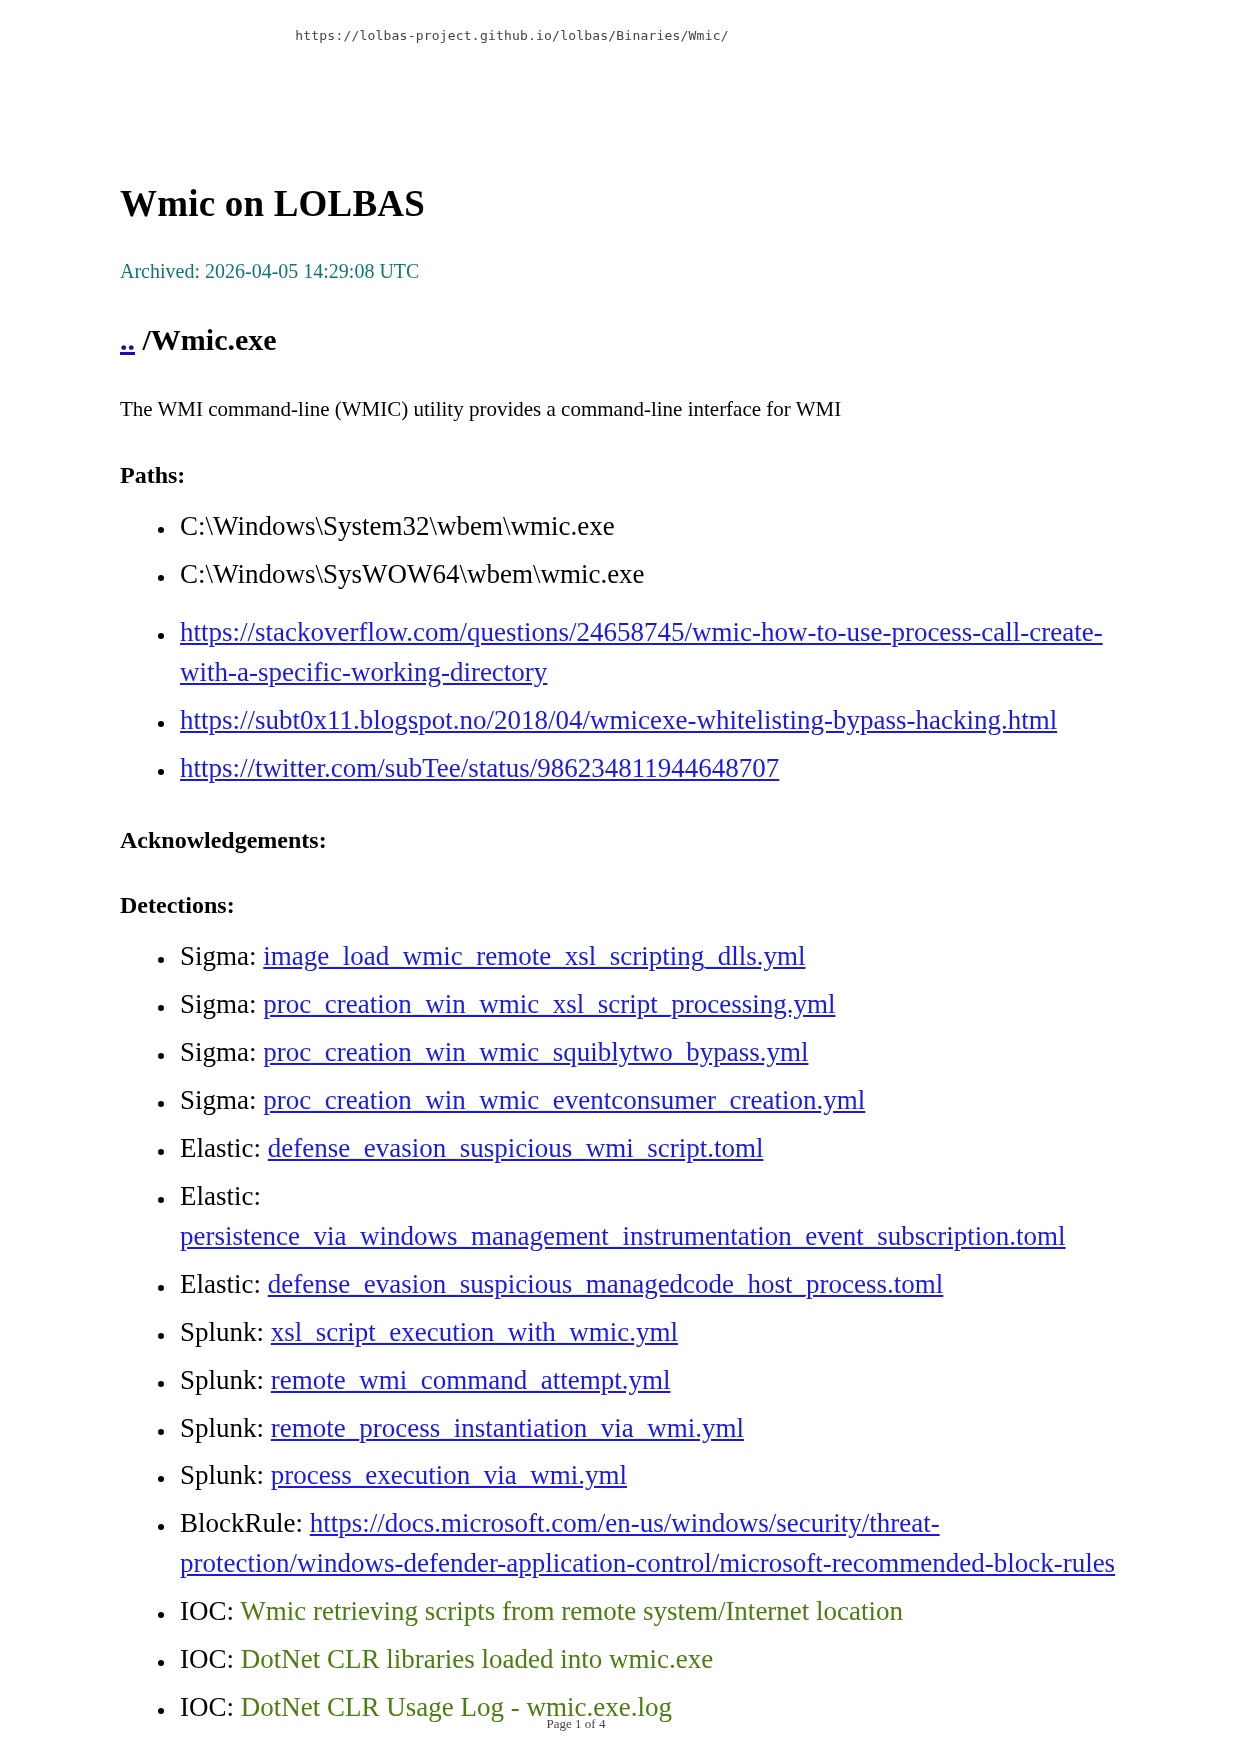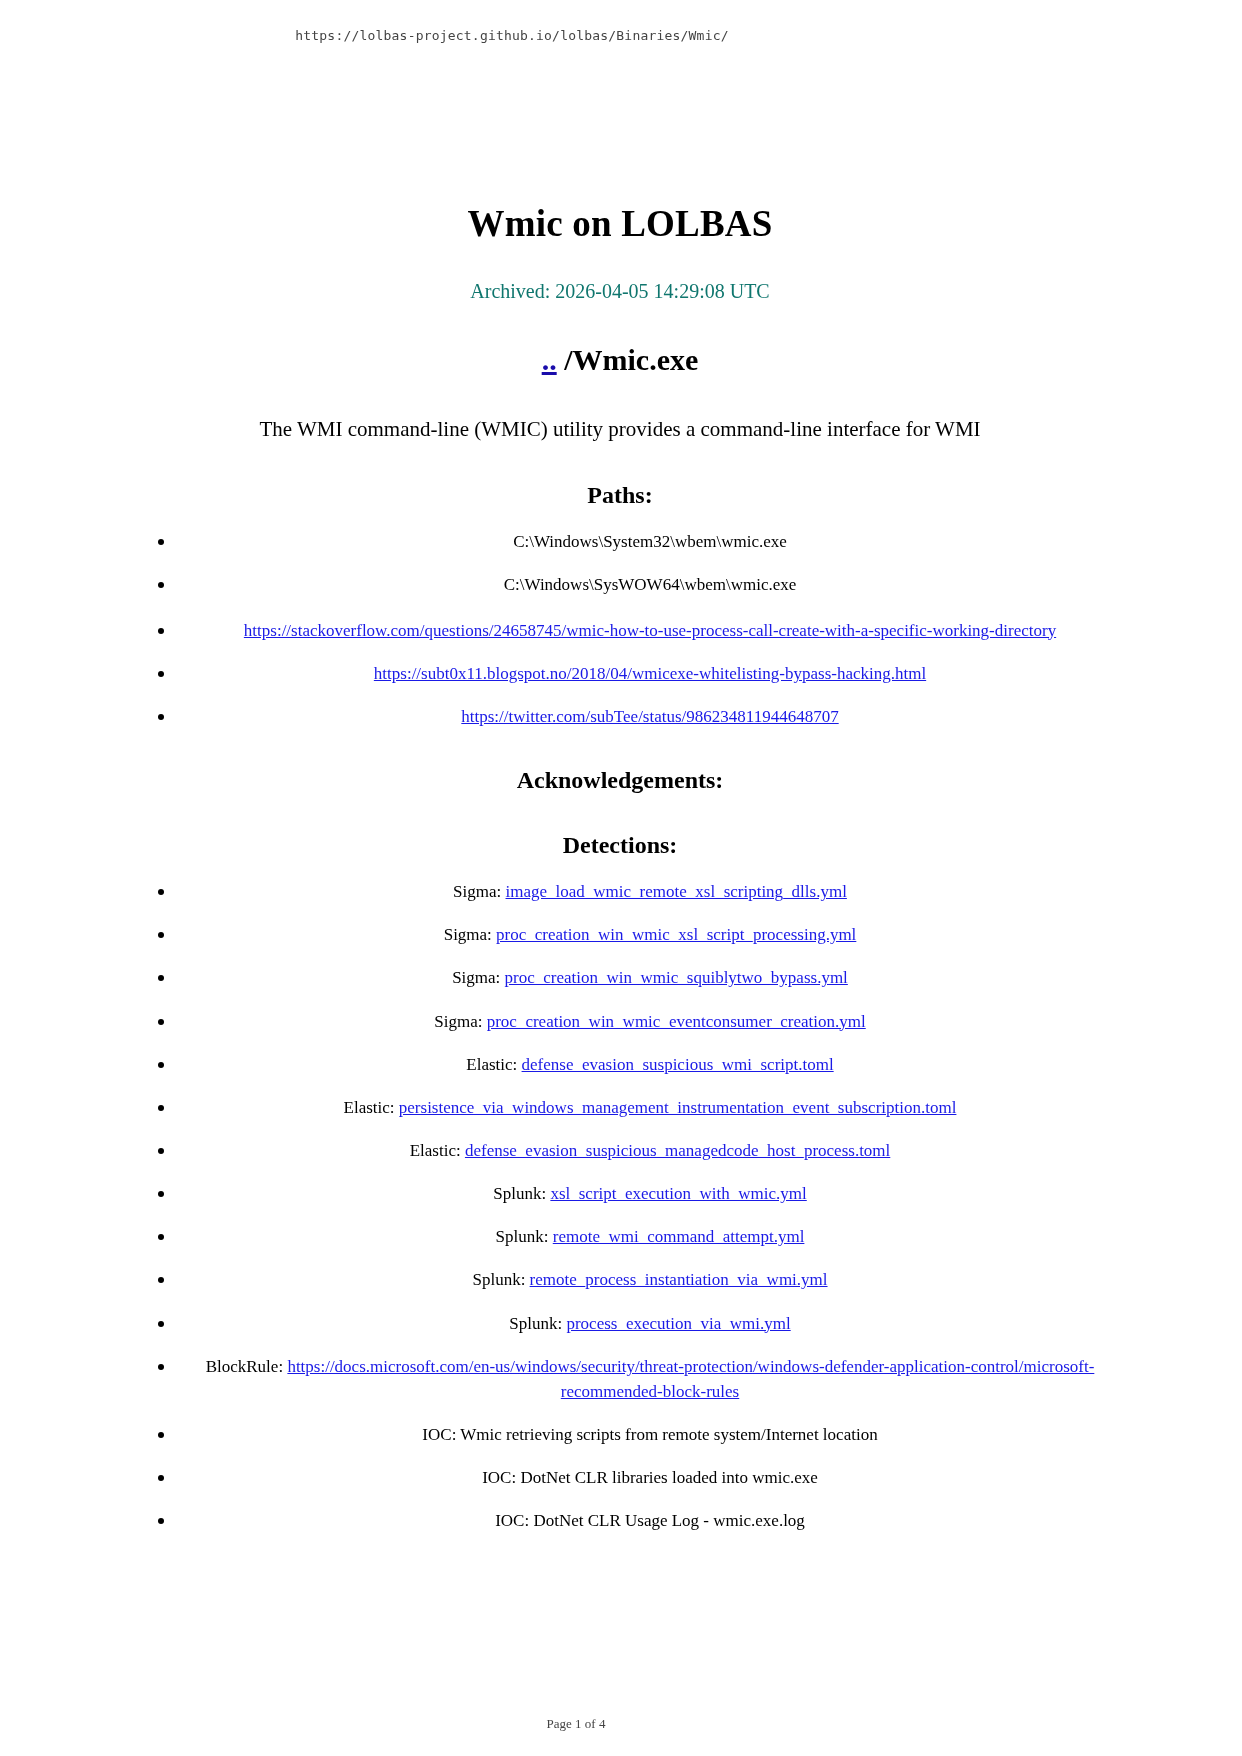--- a/index.html
+++ b/index.html
@@ -37,24 +37,23 @@
     bottom: 24px;
     left: 0;
     width: 1152px;
     text-align: center;
     font-family: "Liberation Serif", serif;
     font-size: 13px;
     color: #444444;
   }
   .content {
     position: absolute;
-    top: 202px;
+    top: 182px;
     left: 120px;
     width: 1000px;
-    text-align: center;
   }
   h1.doc-title {
     font-family: "Liberation Serif", serif;
     font-size: 37px;
     font-weight: bold;
     margin: 0 0 0 0;
     letter-spacing: 0.2px;
     line-height: 1.2;
   }
   .archived {
@@ -82,41 +81,41 @@
     font-size: 24px;
     font-weight: bold;
     margin: 38px 0 0 0;
   }
   ul.list {
     margin: 18px 0 0 0;
     padding-left: 56px;
     list-style-type: disc;
   }
   ul.list li {
-    font-size: 17px;
+    font-size: 27px;
     line-height: 1.48;
-    margin: 16px 0 2px 0;
+    margin: 8px 0 2px 0;
     padding-left: 4px;
   }
   ul.list li::marker {
     font-size: 19px;
   }
   a.ext-link {
     color: #1a1ae6;
     text-decoration: underline;
     word-break: break-word;
   }
   .res-list li {
     line-height: 1.5;
   }
   .det-list li {
     line-height: 1.48;
   }
   .plain {
-    color: #000000;
+    color: #4d7c0f;
   }
 </style>
 </head>
 <body>
 
 <div class="page">
 
   <div class="header-url">https://lolbas-project.github.io/lolbas/Binaries/Wmic/</div>
 
   <div class="content">

